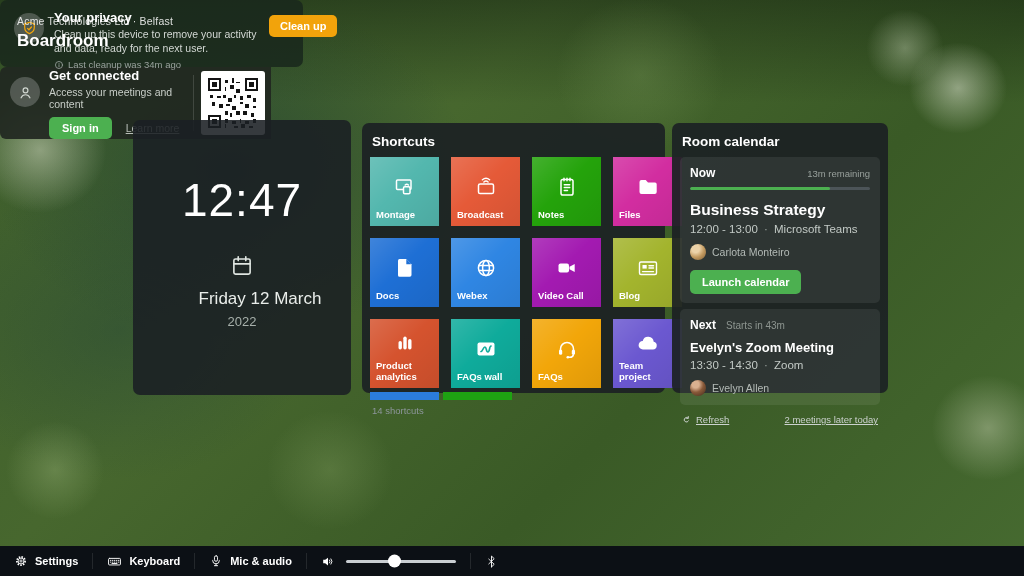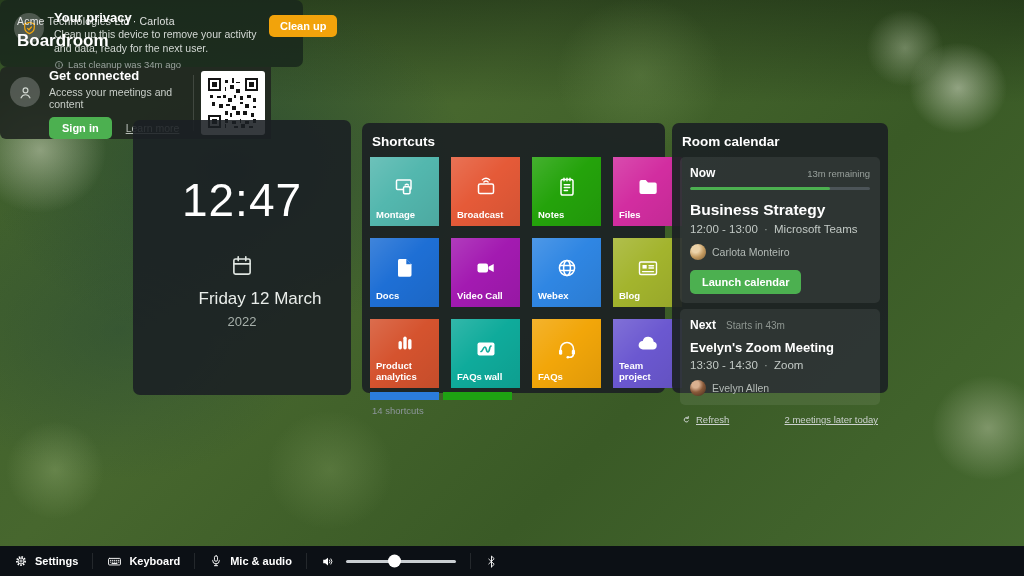--- a/index.html
+++ b/index.html
@@ -102,21 +102,21 @@
 </style>
 </head>
 <body>
 
 <div class="stage">
 
   <div class="hdr">
     <div class="line1">
       <span>Acme Technologies Ltd</span>
       <span>·</span>
-      <span>Carlota</span>
+      <span>Belfast</span>
     </div>
     <div class="room">Boardroom</div>
   </div>
 
   <div class="panel clock">
     <div class="time">12:47</div>
     <svg class="cal-ico" width="26" height="26" viewBox="0 0 24 24" fill="none" stroke="#dfe5e1" stroke-width="1.5" stroke-linecap="round">
       <rect x="4.5" y="5.5" width="15" height="14" rx="1.5"></rect>
       <path d="M4.5 10h15 M8.5 3.5v3.5 M15.5 3.5v3.5"></path>
     </svg>
@@ -162,35 +162,35 @@
       </div>
 
       <div class="tile" style="background: linear-gradient(135deg, rgba(255, 255, 255, 0.15) 0%, rgba(255, 255, 255, 0) 45%, rgba(0, 0, 0, 0.08) 100%), rgb(30, 111, 213);">
         <svg class="ticon" width="30" height="30" viewBox="0 0 24 24">
           <path fill="#fff" d="M6.5 3h6.8l5.2 5.2V19a1.8 1.8 0 0 1-1.8 1.8H6.5A1.5 1.5 0 0 1 5 19.3V4.5A1.5 1.5 0 0 1 6.5 3z"></path>
           <path fill="#1e6fd5" d="M13.3 3l5.2 5.2h-5.2z"></path>
         </svg>
         <span class="tlabel">Docs</span>
       </div>
 
-      <div class="tile" style="background: linear-gradient(135deg, rgba(255, 255, 255, 0.15) 0%, rgba(255, 255, 255, 0) 45%, rgba(0, 0, 0, 0.08) 100%), rgb(163, 26, 177);">
-        <svg class="ticon" width="30" height="30" viewBox="0 0 24 24">
-          <rect fill="#fff" x="3.5" y="7.5" width="10.5" height="9" rx="2"></rect>
-          <path fill="#fff" d="M14.5 10.8l5.2-2.9v8.2l-5.2-2.9z"></path>
-        </svg>
-        <span class="tlabel">Video Call</span>
-      </div>
-
       <div class="tile" style="background: linear-gradient(135deg, rgba(255, 255, 255, 0.15) 0%, rgba(255, 255, 255, 0) 45%, rgba(0, 0, 0, 0.08) 100%), rgb(47, 134, 227);">
         <svg class="ticon" width="30" height="30" viewBox="0 0 24 24" fill="none" stroke="#fff" stroke-width="1.5">
           <circle cx="12" cy="12" r="7.6"></circle>
           <ellipse cx="12" cy="12" rx="3.4" ry="7.6"></ellipse>
           <path d="M5 9.4h14 M5 14.6h14"></path>
         </svg>
         <span class="tlabel">Webex</span>
+      </div>
+
+      <div class="tile" style="background: linear-gradient(135deg, rgba(255, 255, 255, 0.15) 0%, rgba(255, 255, 255, 0) 45%, rgba(0, 0, 0, 0.08) 100%), rgb(163, 26, 177);">
+        <svg class="ticon" width="30" height="30" viewBox="0 0 24 24">
+          <rect fill="#fff" x="3.5" y="7.5" width="10.5" height="9" rx="2"></rect>
+          <path fill="#fff" d="M14.5 10.8l5.2-2.9v8.2l-5.2-2.9z"></path>
+        </svg>
+        <span class="tlabel">Video Call</span>
       </div>
 
       <div class="tile" style="background: linear-gradient(135deg, rgba(255, 255, 255, 0.15) 0%, rgba(255, 255, 255, 0) 45%, rgba(0, 0, 0, 0.08) 100%), rgb(163, 180, 45);">
         <svg class="ticon" width="30" height="30" viewBox="0 0 24 24" fill="none" stroke="#fff" stroke-width="1.4" stroke-linecap="round">
           <rect x="3.5" y="6" width="17" height="12.5" rx="1.5"></rect>
           <rect fill="#fff" stroke="none" x="6.5" y="9" width="4.2" height="3.6"></rect>
           <path d="M13 9.8h4.5 M13 12h4.5 M6.5 15.6h11"></path>
         </svg>
         <span class="tlabel">Blog</span>
       </div>

